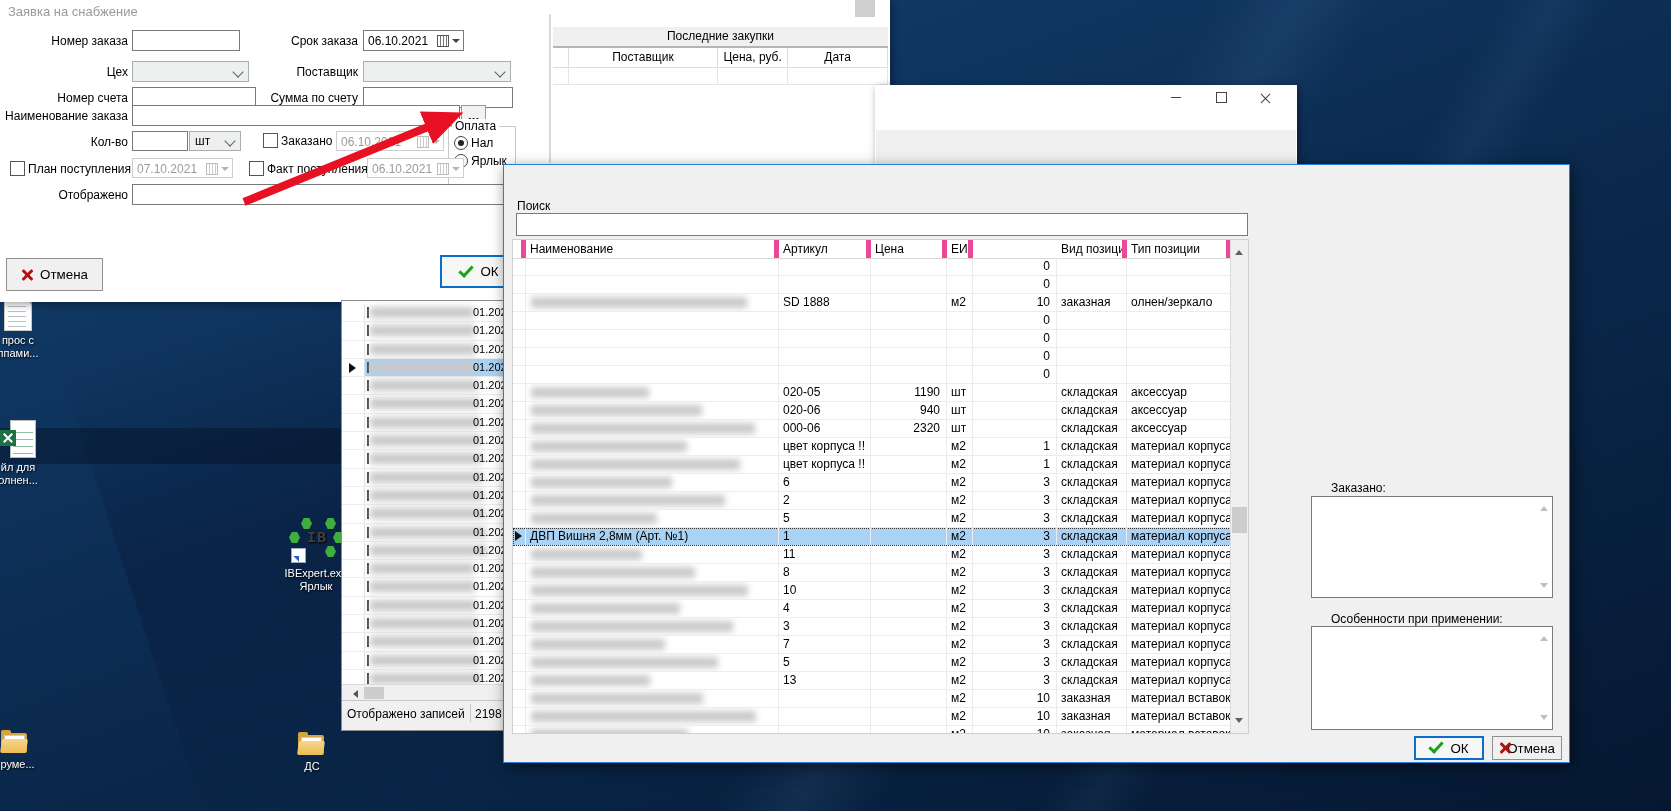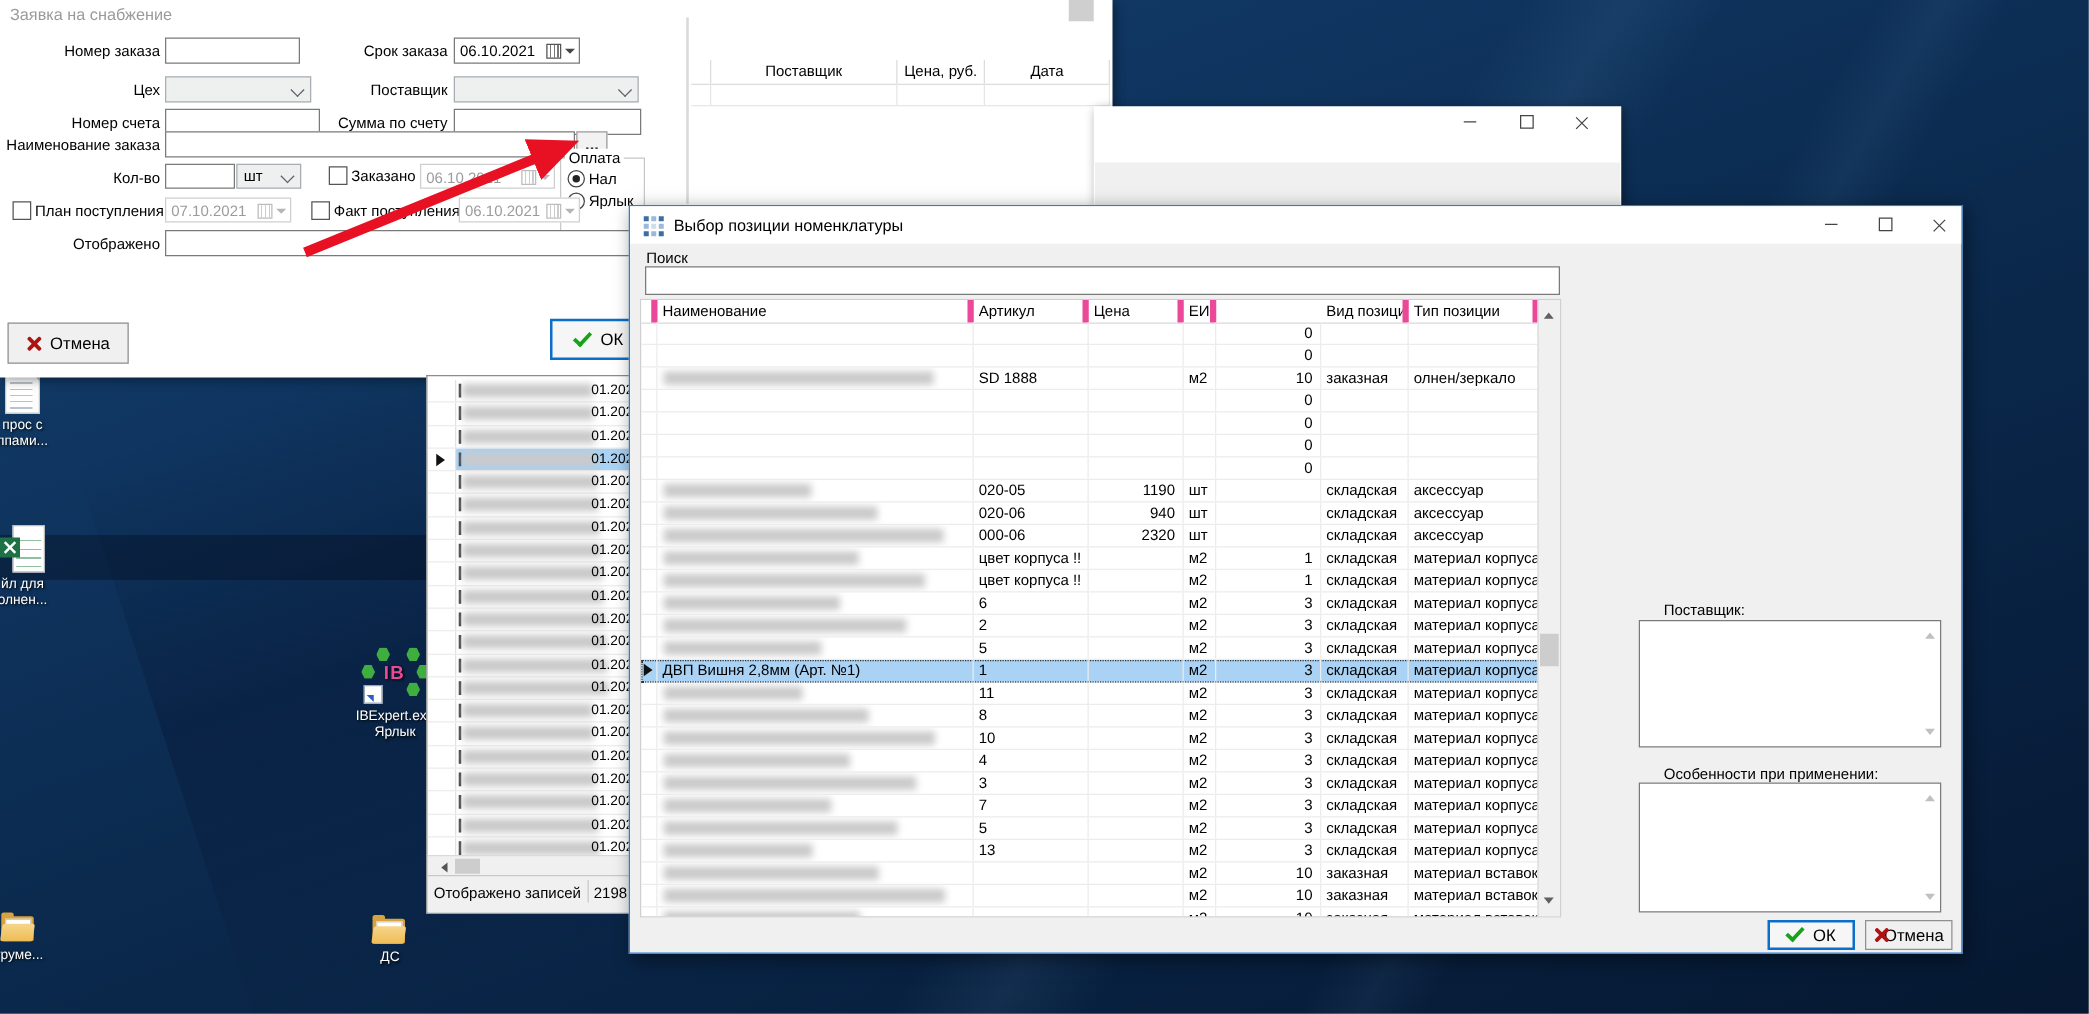--- a/index.html
+++ b/index.html
@@ -20,21 +20,21 @@
             background-image:repeating-linear-gradient(#fff 0 4px,#b9c2cc 4px 5px);background-size:18px 26px;background-position:3px 4px;background-repeat:no-repeat;}
   .icon-doc::after{content:"";position:absolute;right:-1px;top:-1px;border:4px solid #9fb2c5;border-left-color:transparent;border-bottom-color:transparent;}
   .icon-xls{width:36px;height:38px;position:relative;margin:0 auto;}
   .icon-xls .sheet{position:absolute;left:10px;top:0;width:24px;height:36px;background:#fff;border:1px solid #bbb;
        background-image:linear-gradient(#2f7d4f 0 0),repeating-linear-gradient(#fff 0 6px,#8fbf9f 6px 7px);
        background-size:0 0,20px 28px;background-position:0 0,2px 5px;background-repeat:no-repeat;}
   .icon-xls .xbox{position:absolute;left:0;top:10px;width:16px;height:16px;background:#1e7145;}
   .icon-xls .xbox i{position:absolute;left:7px;top:2px;width:2px;height:12px;background:#fff;transform:rotate(45deg);}
   .icon-xls .xbox b{position:absolute;left:7px;top:2px;width:2px;height:12px;background:#fff;transform:rotate(-45deg);}
   .icon-ib{width:54px;height:46px;position:relative;margin:0 auto;}
-  .icon-ib .ib{position:absolute;left:18px;top:14px;font-weight:bold;font-size:15px;color:#ec4899;letter-spacing:1px;}
+  .icon-ib .ib{position:absolute;left:18px;top:14px;font-weight:bold;font-size:15px;color:#404040;letter-spacing:1px;font-family:Liberation Mono, monospace;}
   .hex{position:absolute;width:11px;height:11px;background:#3fae3f;clip-path:polygon(25% 0,75% 0,100% 50%,75% 100%,25% 100%,0 50%);}
   .hx1{left:12px;top:0;}.hx2{left:36px;top:0;}.hx3{left:0px;top:14px;}.hx4{left:44px;top:14px;}.hx5{left:36px;top:28px;}
   .icon-ib .short{position:absolute;left:2px;top:30px;width:13px;height:13px;background:#fff;border:1px solid #9ab;}
   .icon-ib .short::after{content:"";position:absolute;left:3px;top:3px;border:4px solid transparent;border-bottom-color:#2b5fc7;transform:rotate(45deg);}
   .icon-folder{width:28px;height:22px;position:relative;margin:0 auto;}
   .icon-folder .back{position:absolute;left:0;top:0;width:26px;height:20px;background:#d8a33d;border-radius:2px;}
   .icon-folder .back::before{content:"";position:absolute;left:0;top:-3px;width:10px;height:4px;background:#d8a33d;border-radius:2px 2px 0 0;}
   .icon-folder .paper{position:absolute;left:3px;top:2px;width:19px;height:14px;background:#fff;border:1px solid #ccc;}
   .icon-folder .front{position:absolute;left:0;top:6px;width:26px;height:14px;background:linear-gradient(#f6d58a,#eebc55);border-radius:2px;transform:skewX(-8deg);}
   .di1{left:-22px;top:297px;width:80px;}
@@ -281,20 +281,21 @@
   <div class="datefld dis" style="left:367px;top:158px;width:95px;height:18px;">
     <span class="val">06.10.2021</span>
     <span class="calgrid"></span>
       <span class="caldown"></span>
   </div>
 
   <div class="flabel r" style="left:20px;top:188px;width:108px;">Отображено</div>
   <input class="tbox" style="left: 132px; top: 184px; width: 368px; height: 17px;">
 
   <div class="vdivider"></div>
+  <div class="recent-title">Последние закупки</div>
   <div class="recent-hdr">
       <div class="rhcell" style="width: 15px;"></div>
       <div class="rhcell" style="width: 150px;">Поставщик</div>
       <div class="rhcell" style="width: 70px;">Цена, руб.</div>
       <div class="rhcell" style="width: 100px;">Дата</div>
     </div>
   <div class="recent-row">
       <div class="rrcell" style="width: 15px;"></div>
       <div class="rrcell" style="width: 150px;"></div>
       <div class="rrcell" style="width: 70px;"></div>
@@ -468,33 +469,20 @@
 <svg class="arrow-sv arrow-svg" width="262" height="120">
   <defs>
       <marker id="ah" markerWidth="5" markerHeight="4.4" refX="3.2" refY="2.2" orient="auto">
         <path d="M0,0 L5,2.2 L0,4.4 z" fill="#e81123"></path>
       </marker>
     </defs>
   <line x1="16" y1="106" x2="222" y2="22" stroke="#e81123" stroke-width="8" marker-end="url(#ah)"></line>
 </svg>
 
 <div class="dialog">
-  <div class="dtitlebar">
-    <span class="dico"></span>
-    <span class="dtitle">Выбор позиции номенклатуры</span>
-    <span class="wbtn" style="left:945px;top:4px;">
-        <span class="glyph-min"></span>
-      </span>
-    <span class="wbtn" style="left:988px;top:4px;">
-        <span class="glyph-max"></span>
-      </span>
-    <span class="wbtn" style="left:1031px;top:4px;">
-        <span class="glyph-x"></span>
-      </span>
-  </div>
   <div class="srch-lbl">Поиск</div>
   <input class="srch" style="">
 
   <div class="grid">
     <div class="ghdr">
         <div class="hcell" style="width: 13px;"></div>
         <div class="hcell" style="width: 253px;">Наименование</div>
         <div class="hcell" style="width: 92px;">Артикул</div>
         <div class="hcell" style="width: 76px;">Цена</div>
         <div class="hcell" style="width: 26px;">ЕИ</div>
@@ -816,21 +804,21 @@
           <div class="tcell" style="width: 104px;">материал вставок</div>
         </div>
       </div>
     <div class="vscroll">
       <span class="up"></span>
       <span class="vthumb"></span>
       <span class="dn"></span>
     </div>
   </div>
 
-  <div class="desc-lbl">Поставщик:</div>
+  <div class="desc-lbl">Заказано:</div>
   <div class="memo memo1">
       <span class="mup"></span>
       <span class="mdn"></span>
     </div>
   <div class="feat-lbl">Особенности при применении:</div>
   <div class="memo memo2">
       <span class="mup"></span>
       <span class="mdn"></span>
     </div>
 

